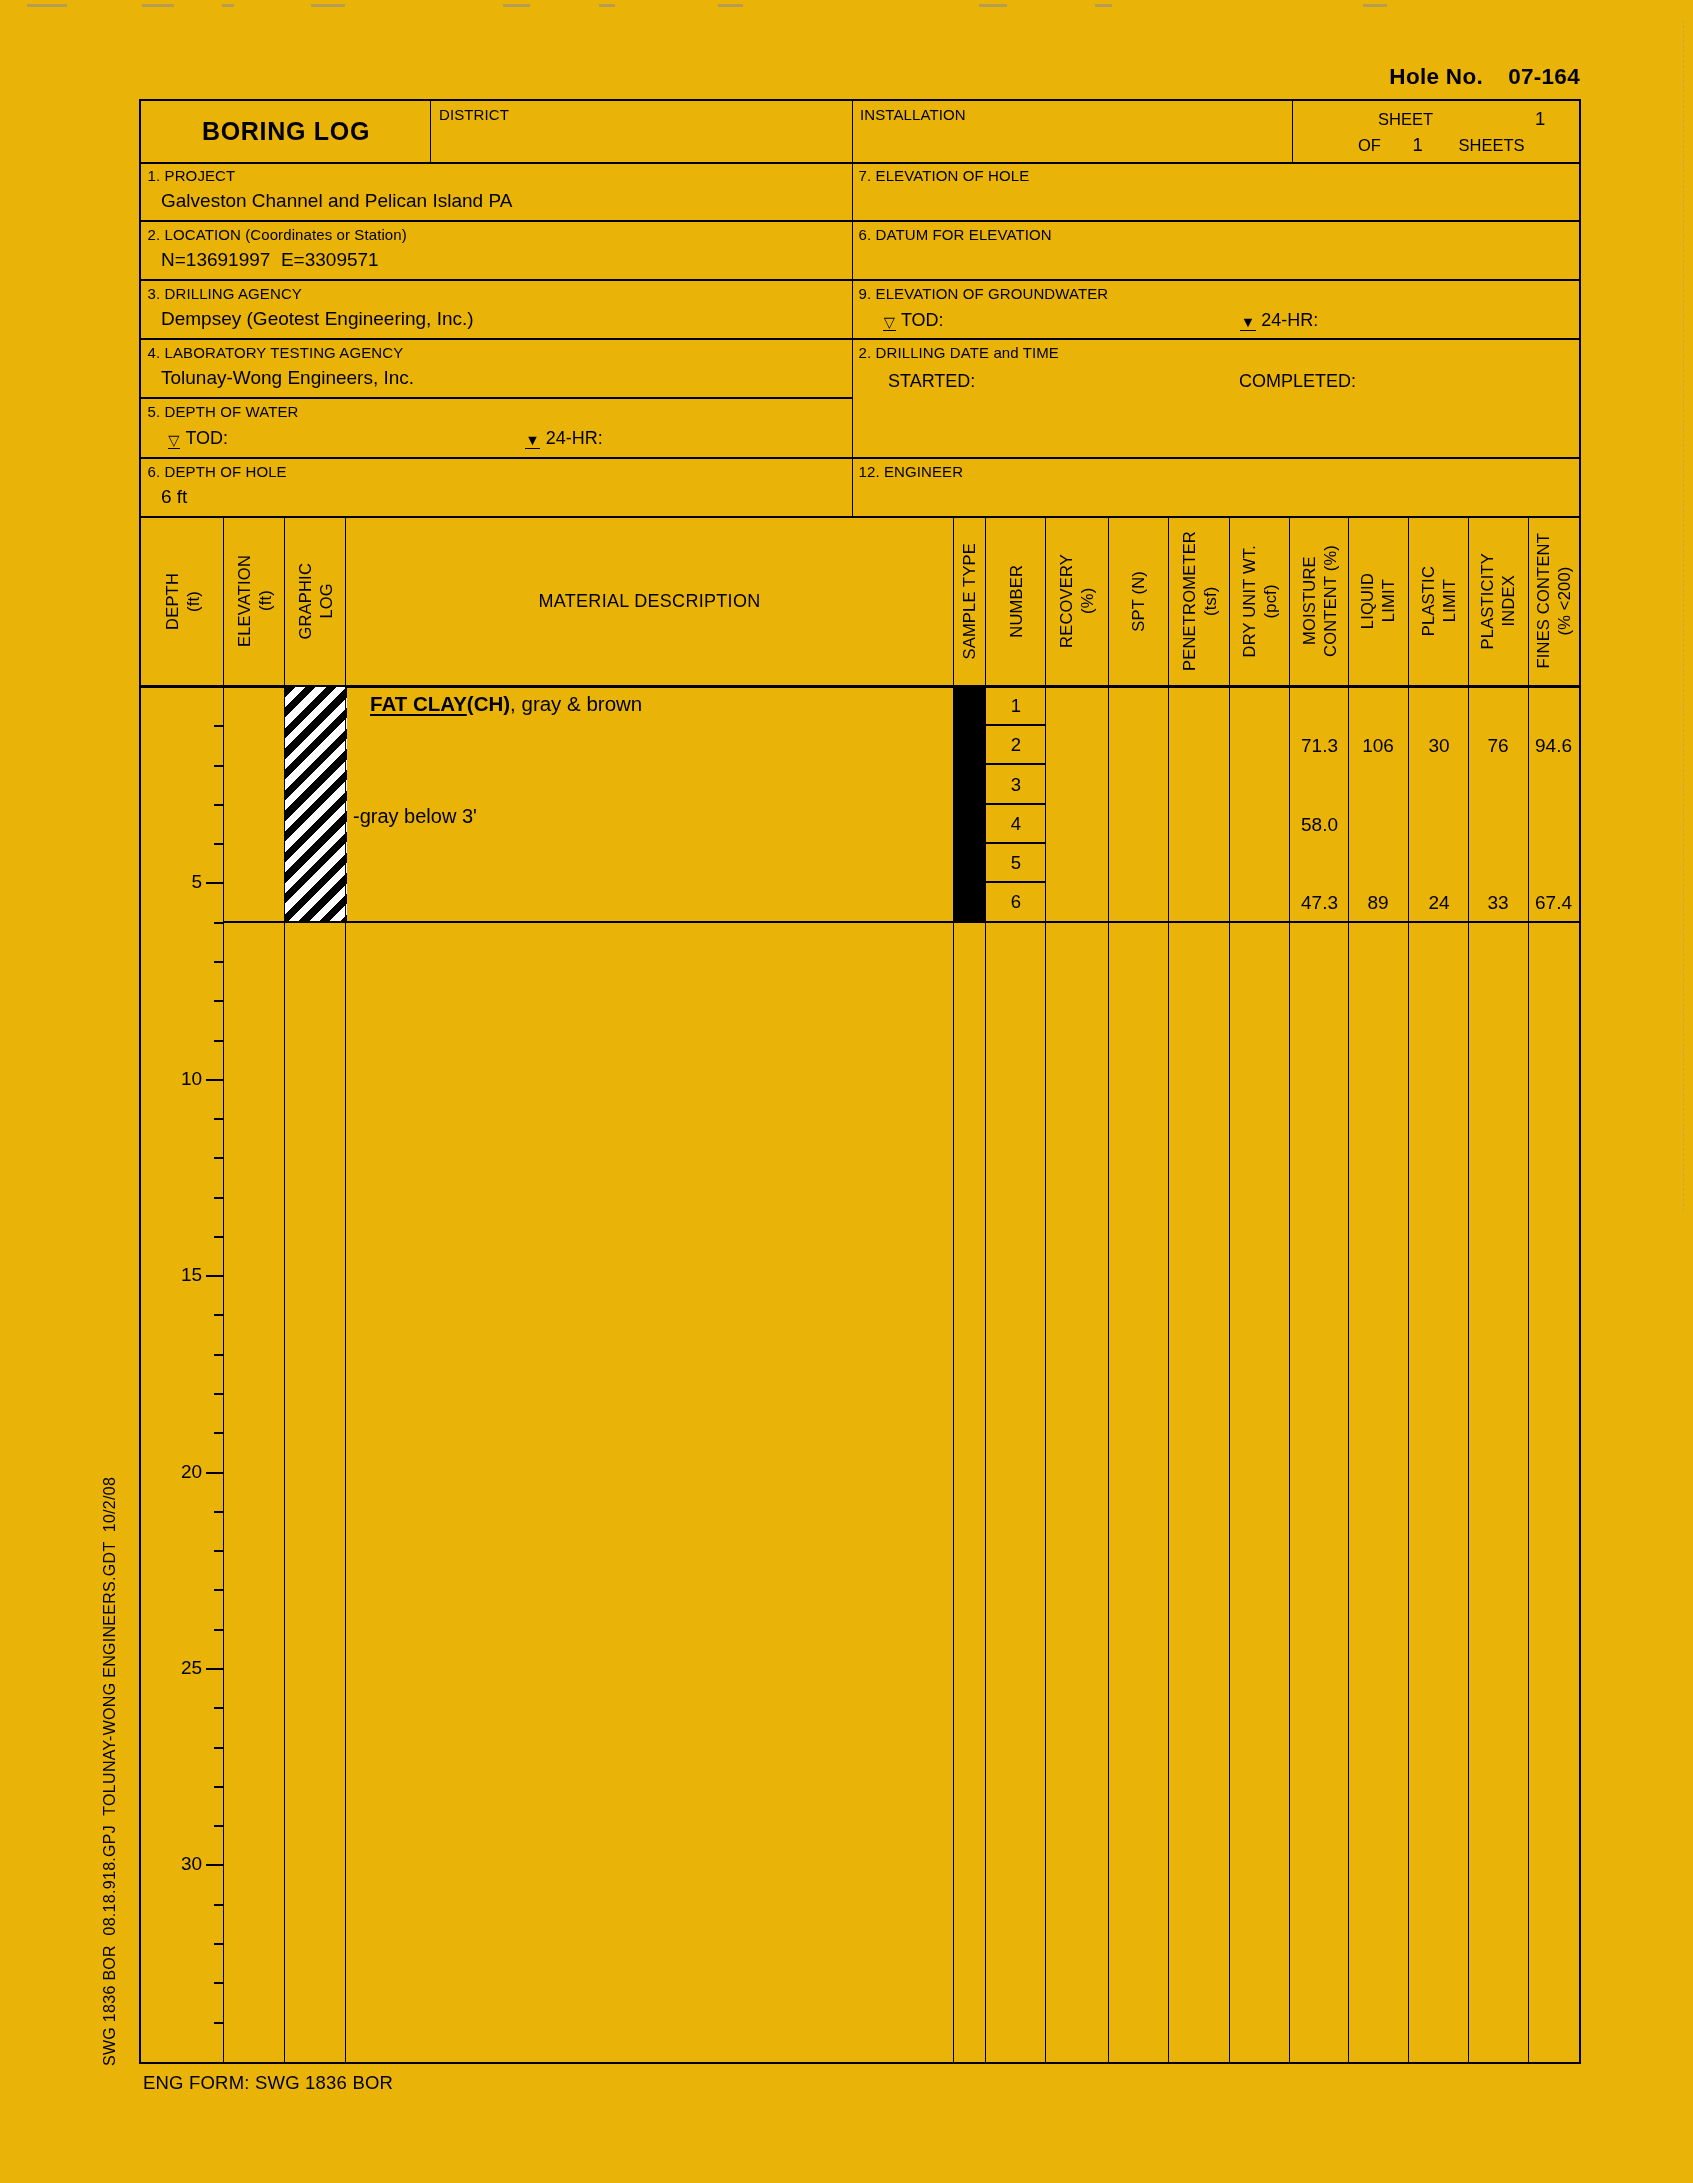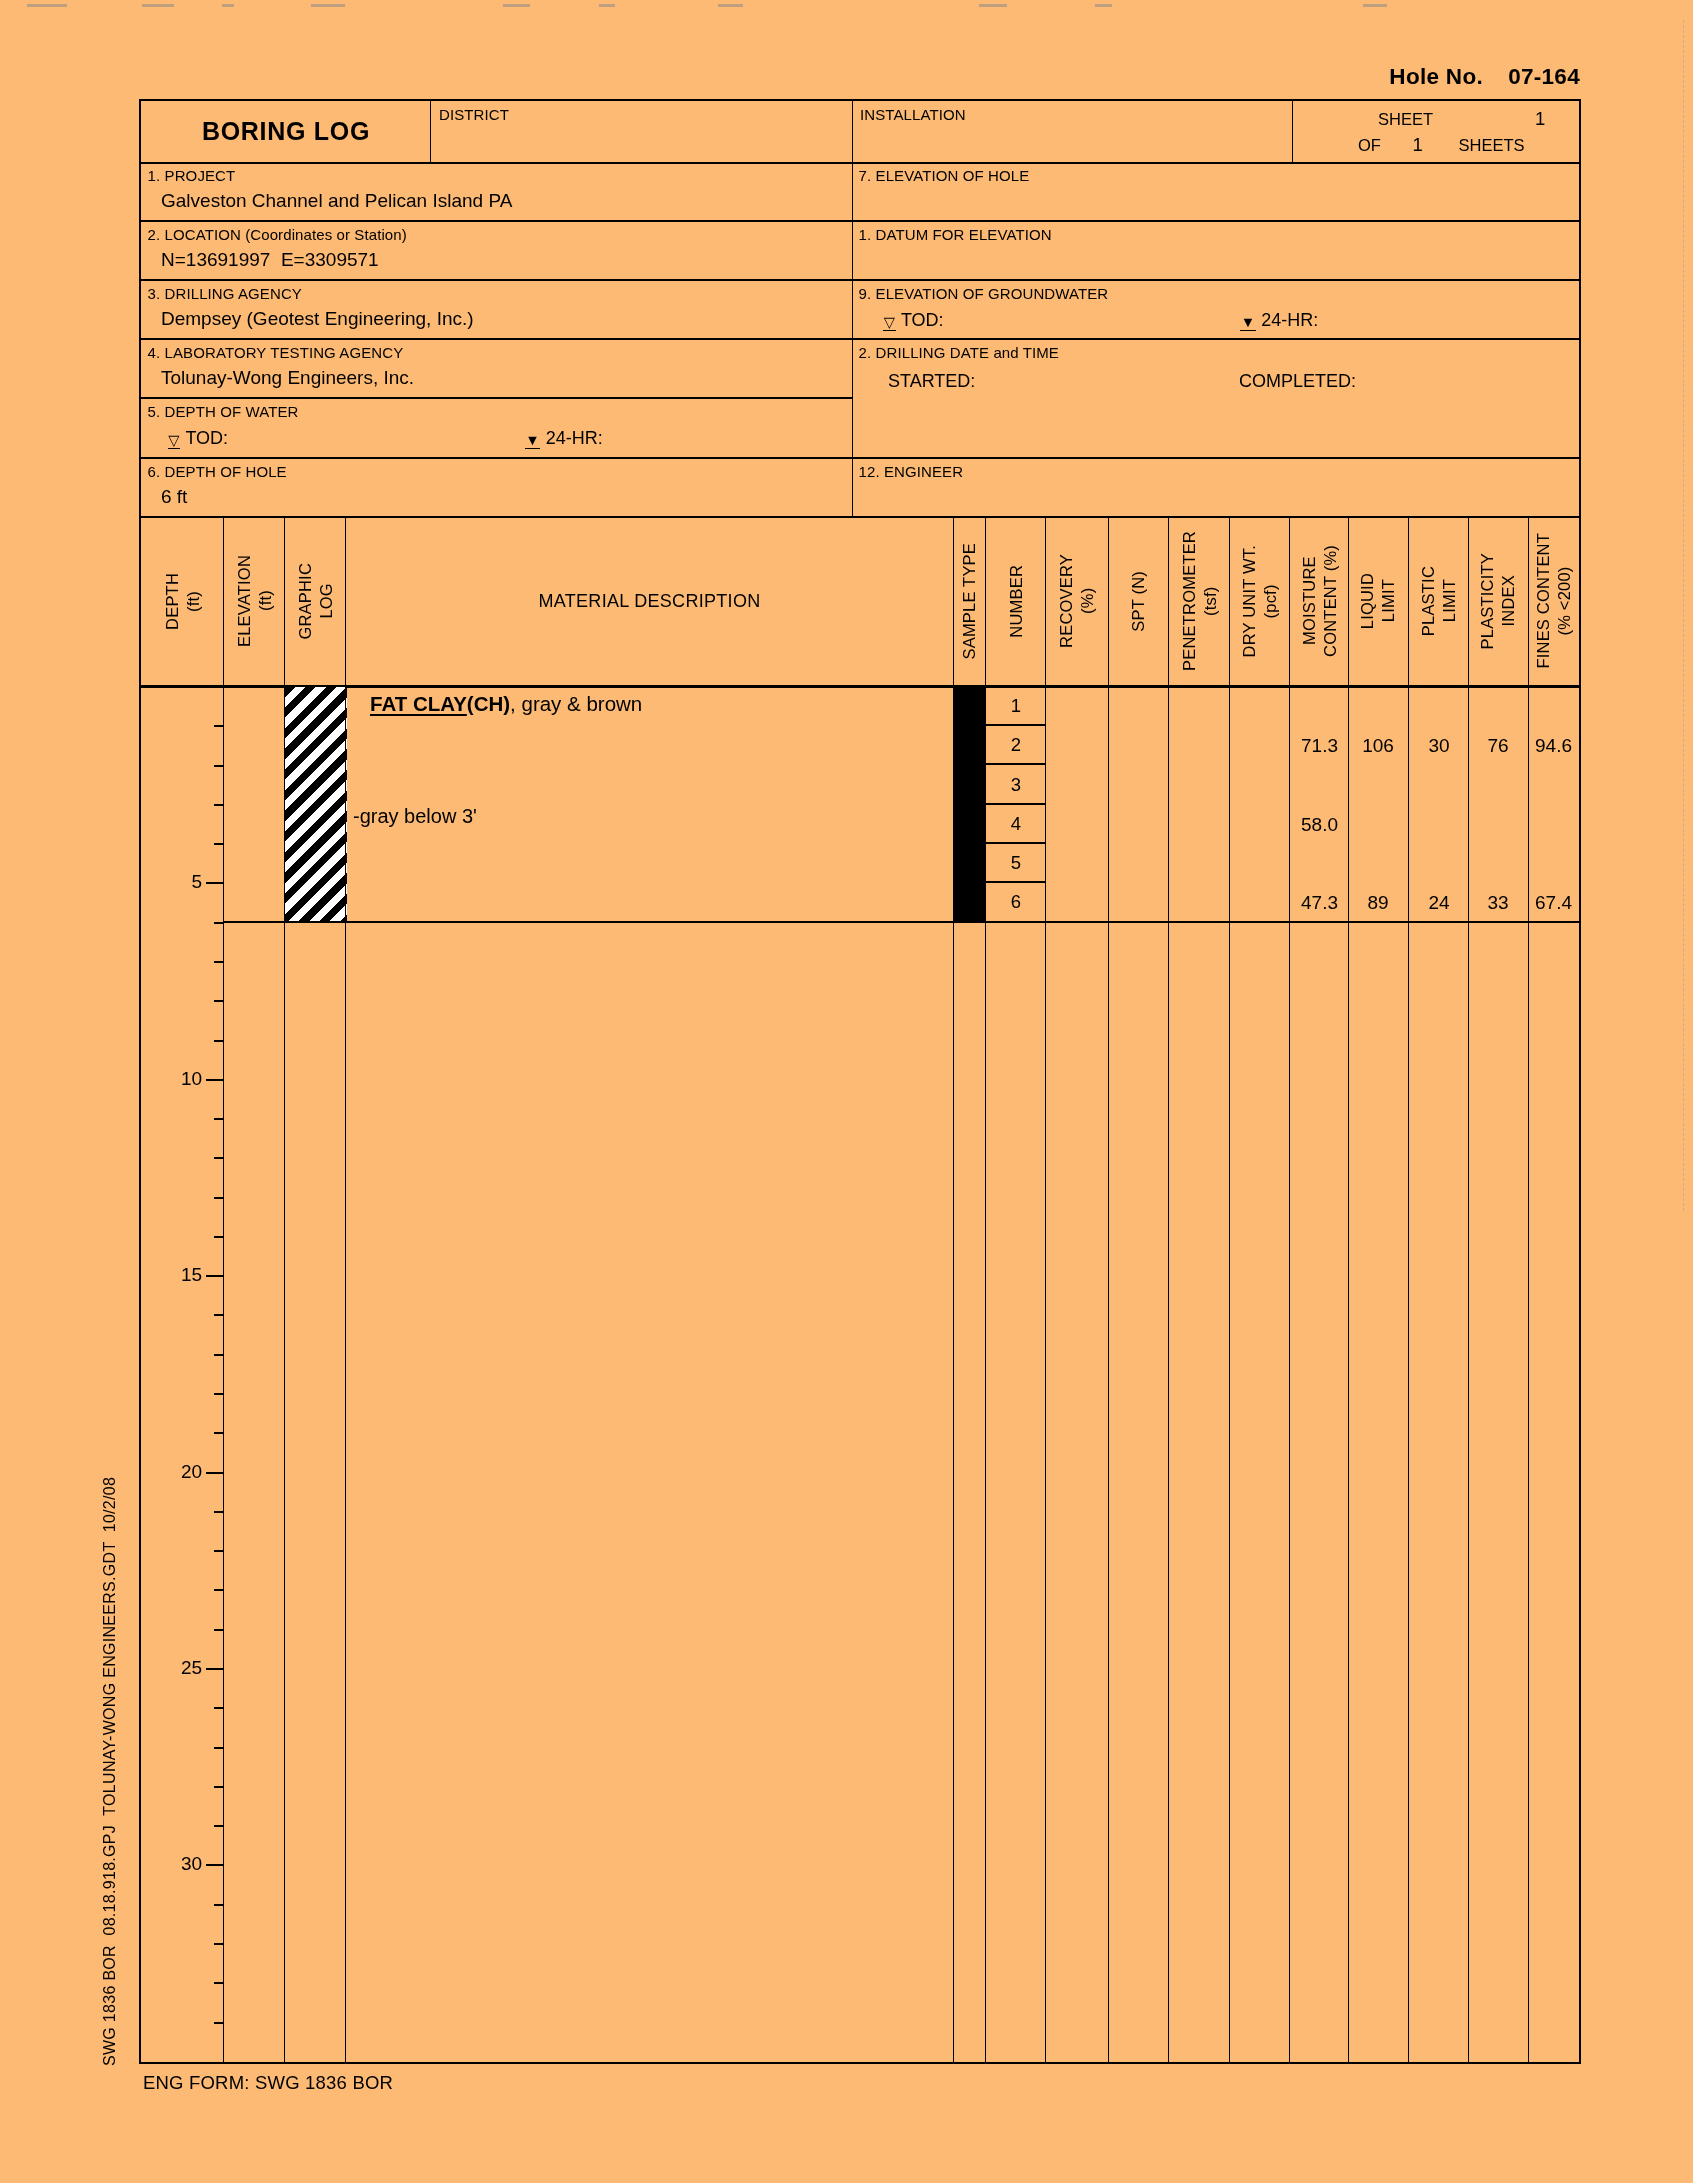--- a/index.html
+++ b/index.html
@@ -1,16 +1,16 @@
 <!DOCTYPE html>
 <html style="font-size:10.6px"><head>
 <meta charset="utf-8">
 <style>
   html,body{margin:0;padding:0;background:#fff;}
-  .page{position:relative;width:1694px;height:2183px;background:#fdba74;overflow:hidden;
+  .page{position:relative;width:1694px;height:2183px;background:#eab308;overflow:hidden;
         font-family:"Liberation Sans","DejaVu Sans",sans-serif;color:#000;}
   .abs{position:absolute;}
   .form-box{position:absolute;left:139px;top:99px;width:1438px;height:1961px;border:2px solid #000;}
   .hline{position:absolute;left:0;background:#000;}
   .vline{position:absolute;top:0;background:#000;}
   .lbl{font-size:15px;letter-spacing:0.1px;}
   .val{font-size:19px;white-space:pre;}
   .water-sym{display:inline-block;font-size:14.6px;line-height:14.6px;border-bottom:1.3px solid #000;padding:0 0.7px 0.7px 0.7px;margin-right:5.3px;vertical-align:middle;}
   .sub{font-size:18px;}
   .hcell{position:absolute;display:flex;align-items:center;justify-content:center;}
@@ -118,21 +118,21 @@
           <div class="abs lbl" style="left: 6.6px; top: 4.6px;">6. DEPTH OF HOLE</div>
           <div class="abs val" style="left: 20px; top: 28px;">6 ft</div>
         </div>
       </div>
     <div class="abs" id="right-fields" style="left:711px;top:61px;width:727px;height:355px;">
         <div class="abs" style="left: 0px; top: 0px; width: 100%; height: 59px;">
           <div class="abs lbl" style="left: 6.6px; top: 4.6px;">7. ELEVATION OF HOLE</div>
         </div>
         <div class="abs" style="left: 0px; top: 59px; width: 100%; height: 59px;">
           <div class="hline" style="top: -0.7px; width: 727px; height: 1.3px;"></div>
-          <div class="abs lbl" style="left: 6.6px; top: 4.6px;">1. DATUM FOR ELEVATION</div>
+          <div class="abs lbl" style="left: 6.6px; top: 4.6px;">6. DATUM FOR ELEVATION</div>
         </div>
         <div class="abs" style="left: 0px; top: 118px; width: 100%; height: 59px;">
           <div class="hline" style="top: -0.7px; width: 727px; height: 1.3px;"></div>
           <div class="abs lbl" style="left: 6.6px; top: 4.6px;">9. ELEVATION OF GROUNDWATER</div>
           <div class="abs" style="left: 31px; top: 30px;">
             <div class="abs" style="left: 0px; top: 0px; white-space: nowrap;"><span class="water-sym">▽</span><span class="sub">TOD:</span></div>
             <div class="abs" style="left: 357px; top: 0px; white-space: nowrap;"><span class="water-sym">▼</span><span class="sub">24-HR:</span></div>
           </div>
         </div>
         <div class="abs" style="left: 0px; top: 177px; width: 100%; height: 59px;">

